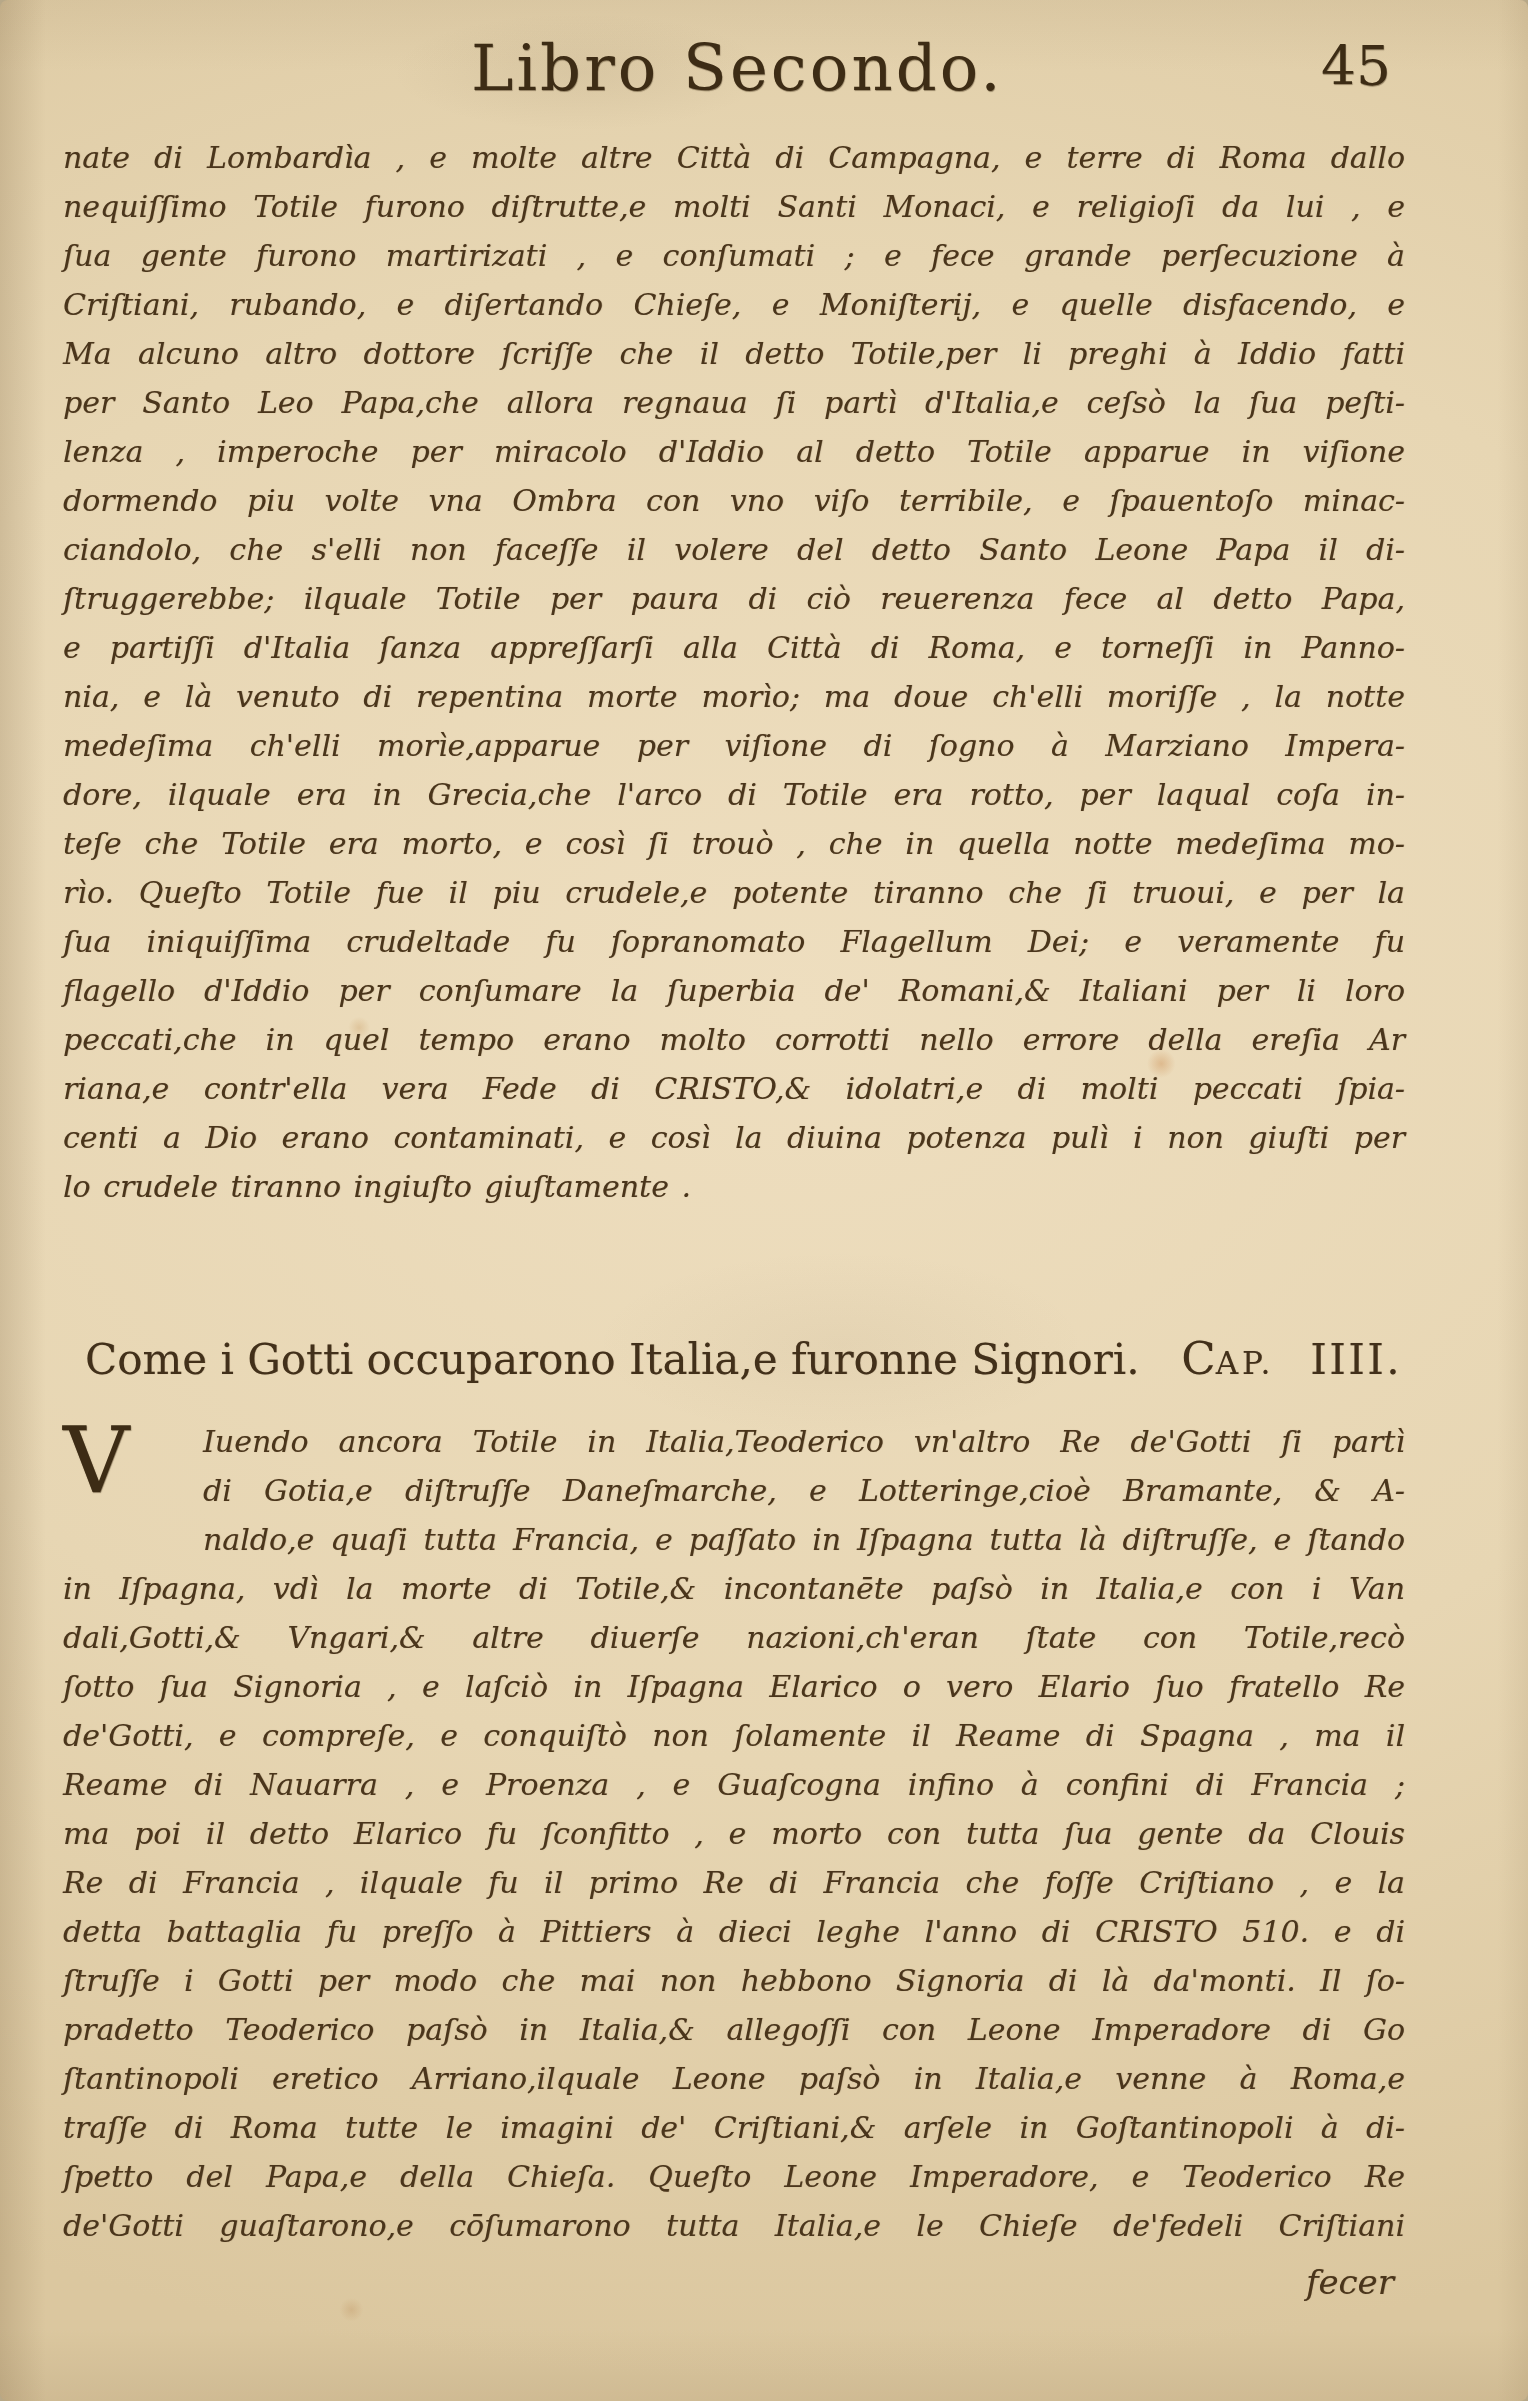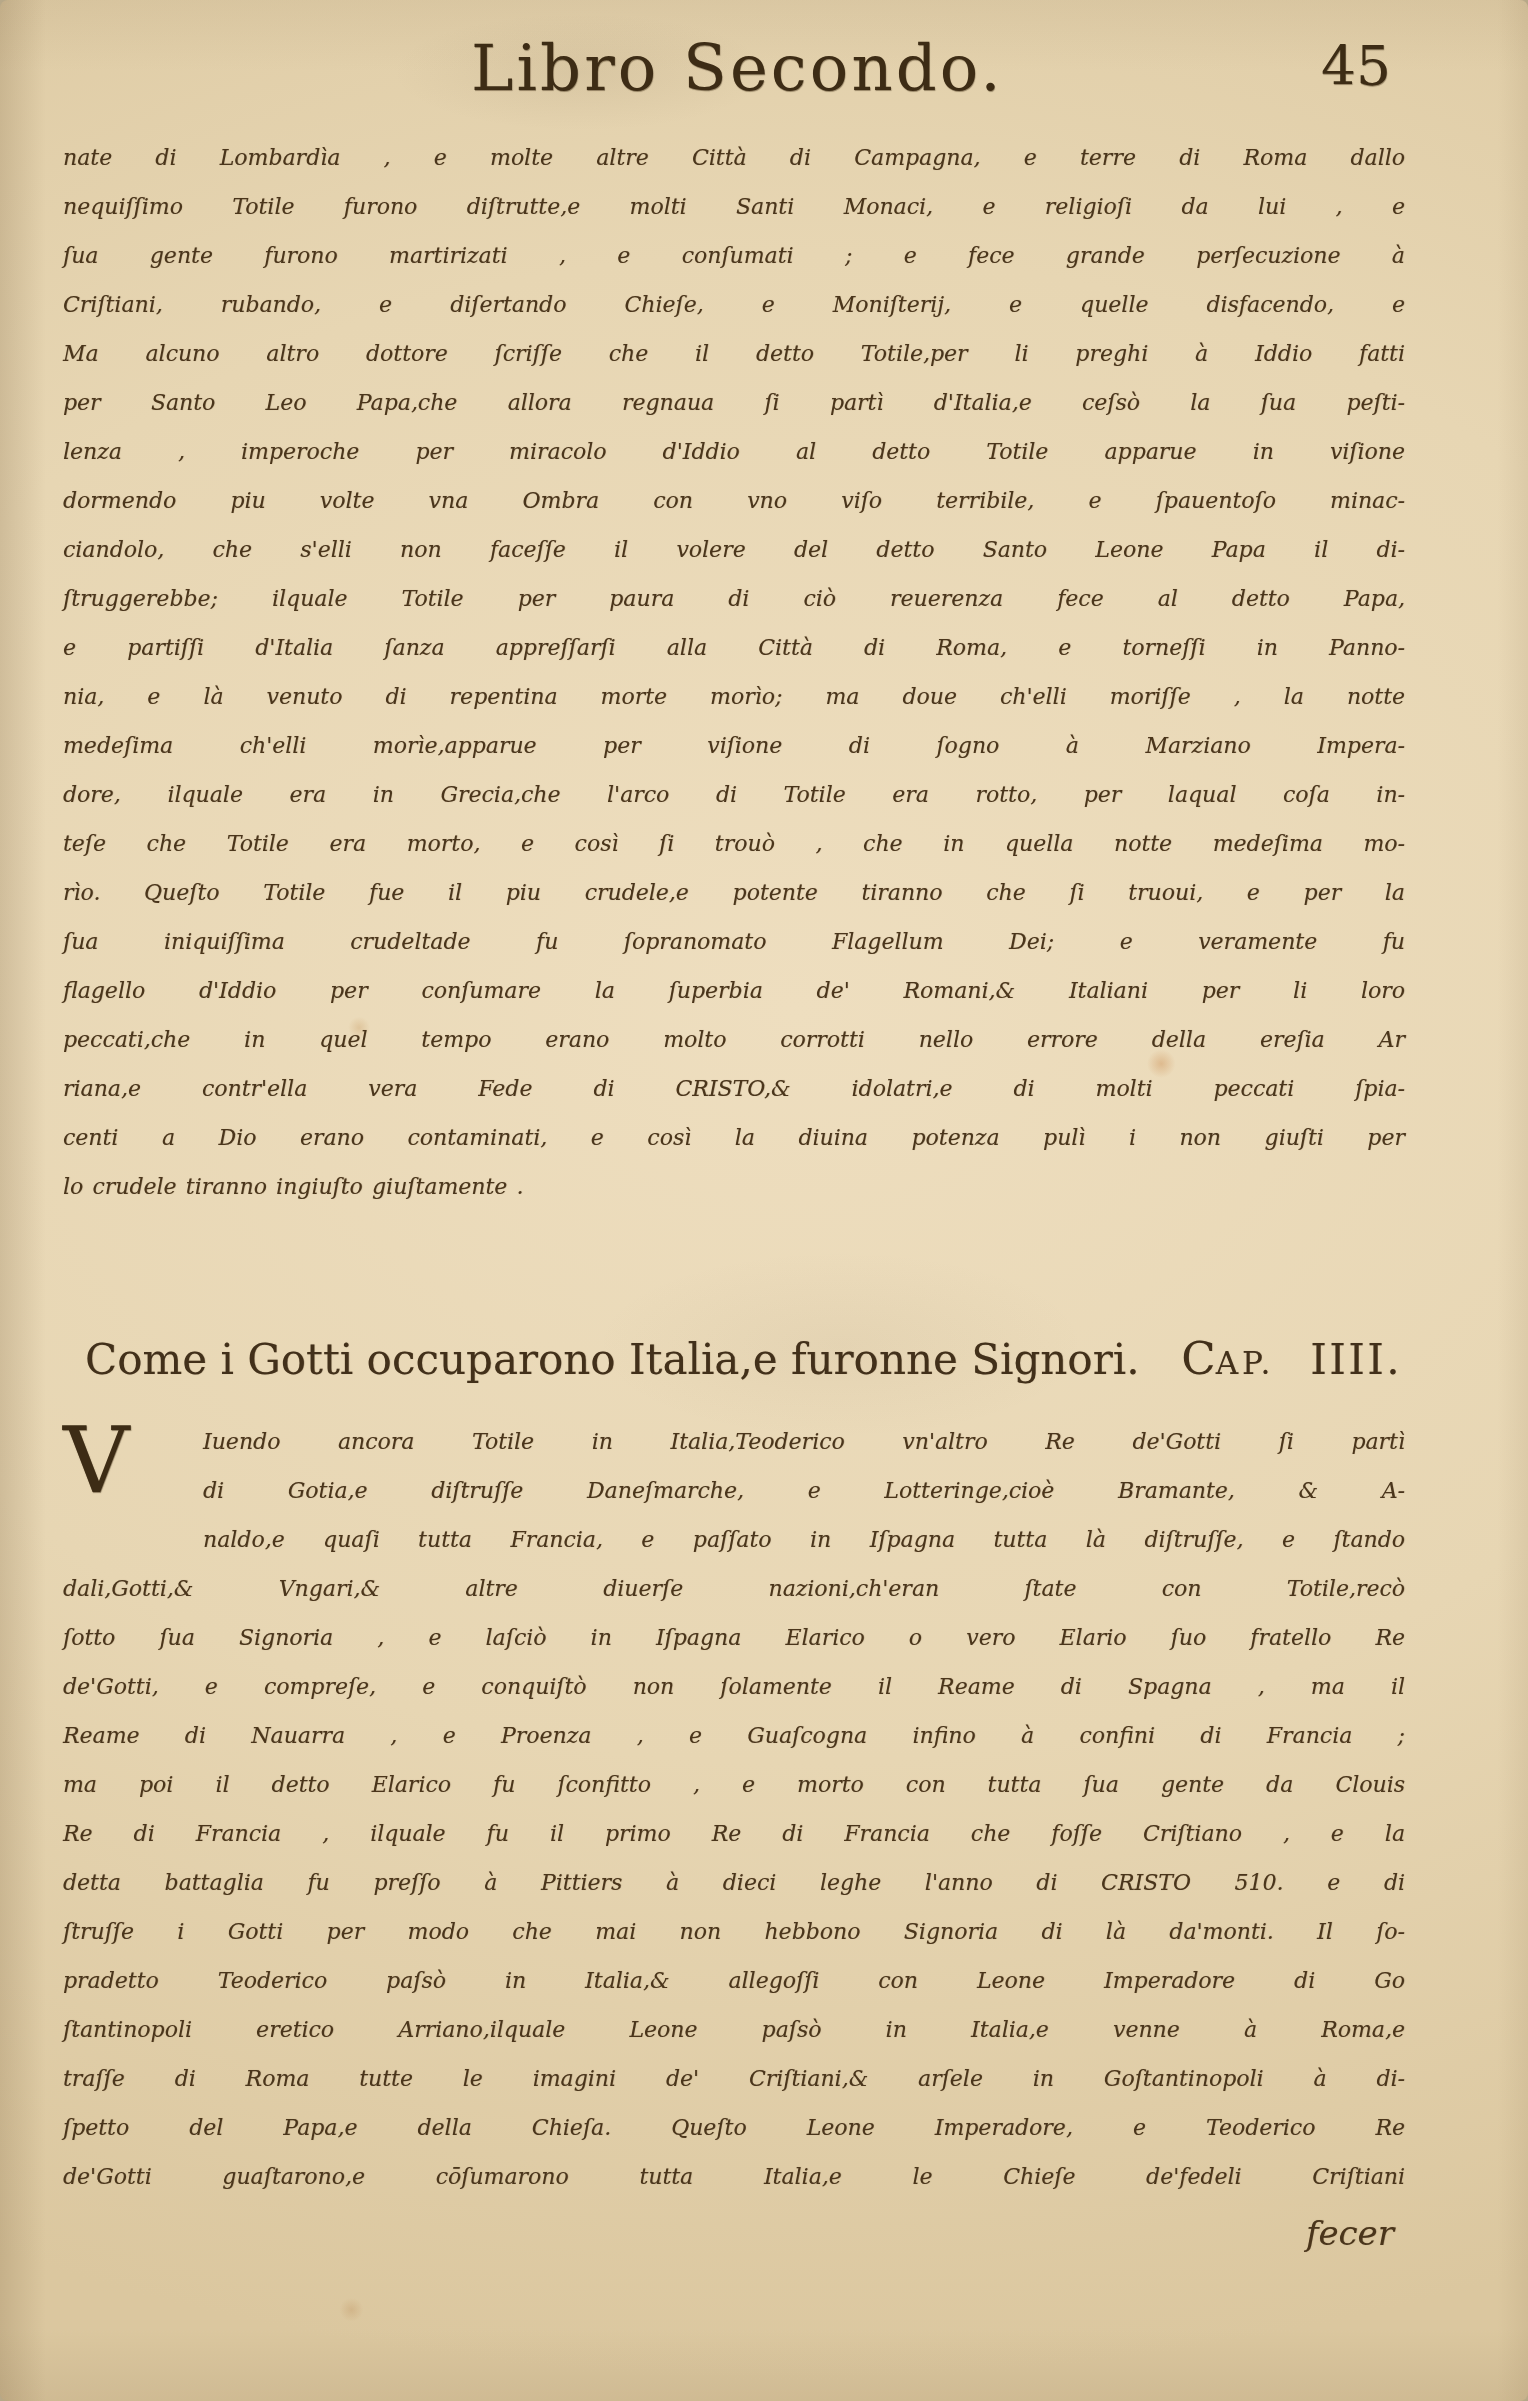--- a/index.html
+++ b/index.html
@@ -32,21 +32,21 @@
   .page-number{
     position:absolute;top:34px;right:137px;
     font-size:55px;color:#3d2c15;
     text-shadow:0.5px 0.5px 0.8px rgba(60,42,18,0.45);
   }
   .text-column{position:absolute;left:63px;width:1342px;}
   .para1{top:133px;}
   .para2{top:1417px;}
   .body-text .line{
     font-style:italic;
-    font-size:22px;line-height:49px;height:49px;
+    font-size:30px;line-height:49px;height:49px;
     text-align:justify;text-align-last:justify;
     white-space:nowrap;overflow:visible;
     word-spacing:0.10em;
     text-shadow:0.4px 0.4px 0.7px rgba(70,50,25,0.38);
   }
   .body-text .line.last{text-align-last:left;}
   .chapter{
     position:absolute;top:1332px;left:63px;width:1342px;
     display:flex;justify-content:space-between;align-items:baseline;
     padding:0 3.1px 0 22px;box-sizing:border-box;
@@ -108,20 +108,21 @@
     <span class="chapter-cap">
       <span class="cap-c">C</span><span class="cap-rest">AP.</span><span class="cap-num">IIII.</span>
     </span>
   </div>
 
   <div class="text-column body-text para2">
     <div class="dropcap">V</div>
     <div class="line">Iuendo ancora Totile in Italia,Teoderico vn'altro Re de'Gotti ſi partì</div>
     <div class="line">di Gotia,e diſtruſſe Daneſmarche, e Lotteringe,cioè Bramante, &amp; A-</div>
     <div class="line">naldo,e quaſi tutta Francia, e paſſato in Iſpagna tutta là diſtruſſe, e ſtando</div>
+    <div class="line">in Iſpagna, vdì la morte di Totile,&amp; incontanēte paſsò in Italia,e con i Van</div>
     <div class="line">dali,Gotti,&amp; Vngari,&amp; altre diuerſe nazioni,ch'eran ſtate con Totile,recò</div>
     <div class="line">ſotto ſua Signoria , e laſciò in Iſpagna Elarico o vero Elario ſuo fratello Re</div>
     <div class="line">de'Gotti, e compreſe, e conquiſtò non ſolamente il Reame di Spagna , ma il</div>
     <div class="line">Reame di Nauarra , e Proenza , e Guaſcogna infino à confini di Francia ;</div>
     <div class="line">ma poi il detto Elarico fu ſconfitto , e morto con tutta ſua gente da Clouis</div>
     <div class="line">Re di Francia , ilquale fu il primo Re di Francia che foſſe Criſtiano , e la</div>
     <div class="line">detta battaglia fu preſſo à Pittiers à dieci leghe l'anno di CRISTO 510. e di</div>
     <div class="line">ſtruſſe i Gotti per modo che mai non hebbono Signoria di là da'monti. Il ſo-</div>
     <div class="line">pradetto Teoderico paſsò in Italia,&amp; allegoſſi con Leone Imperadore di Go</div>
     <div class="line">ſtantinopoli eretico Arriano,ilquale Leone paſsò in Italia,e venne à Roma,e</div>

